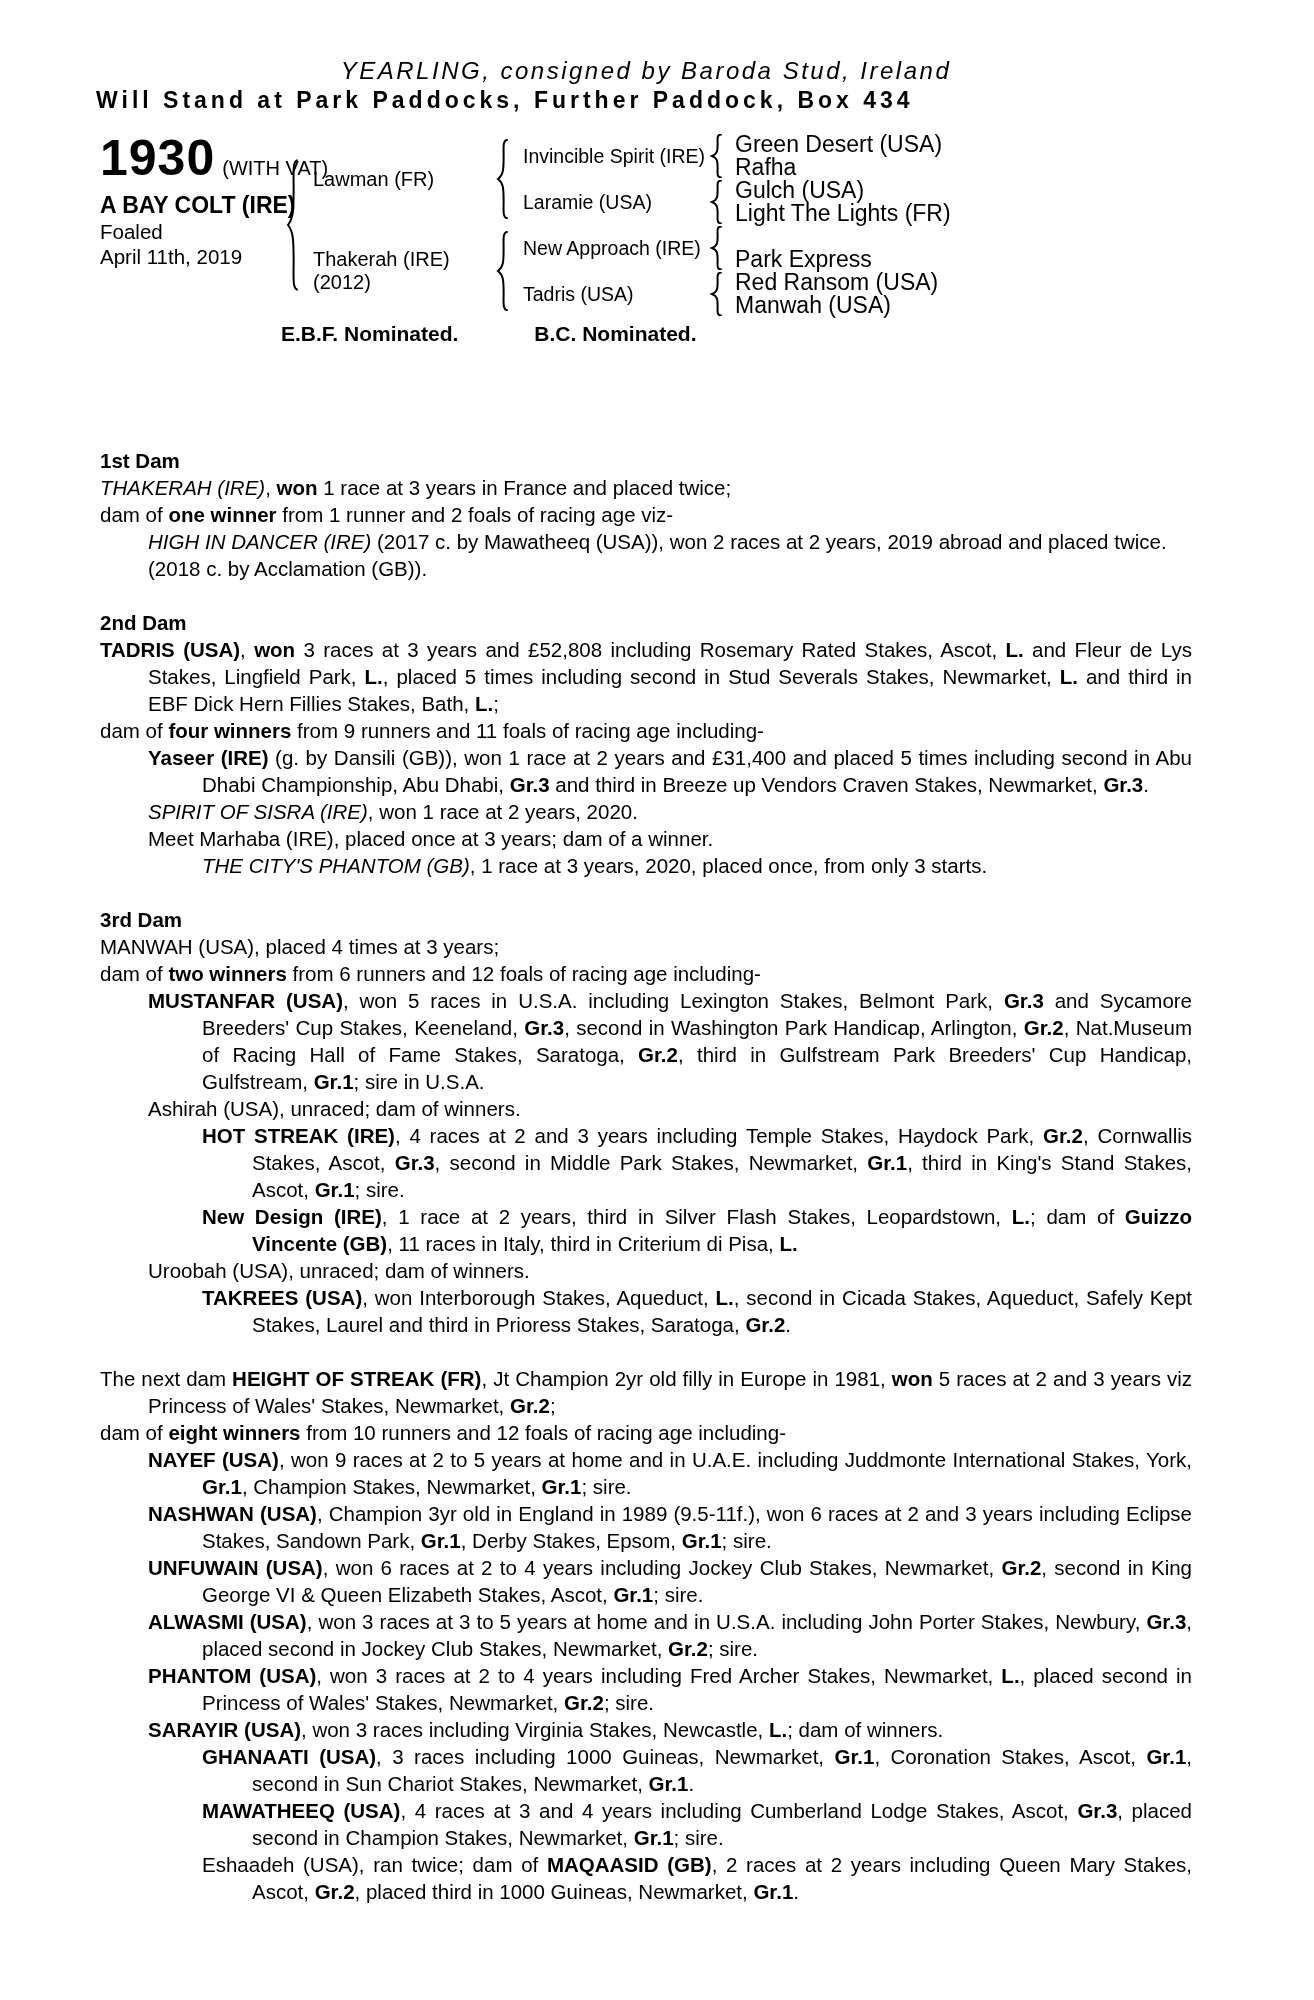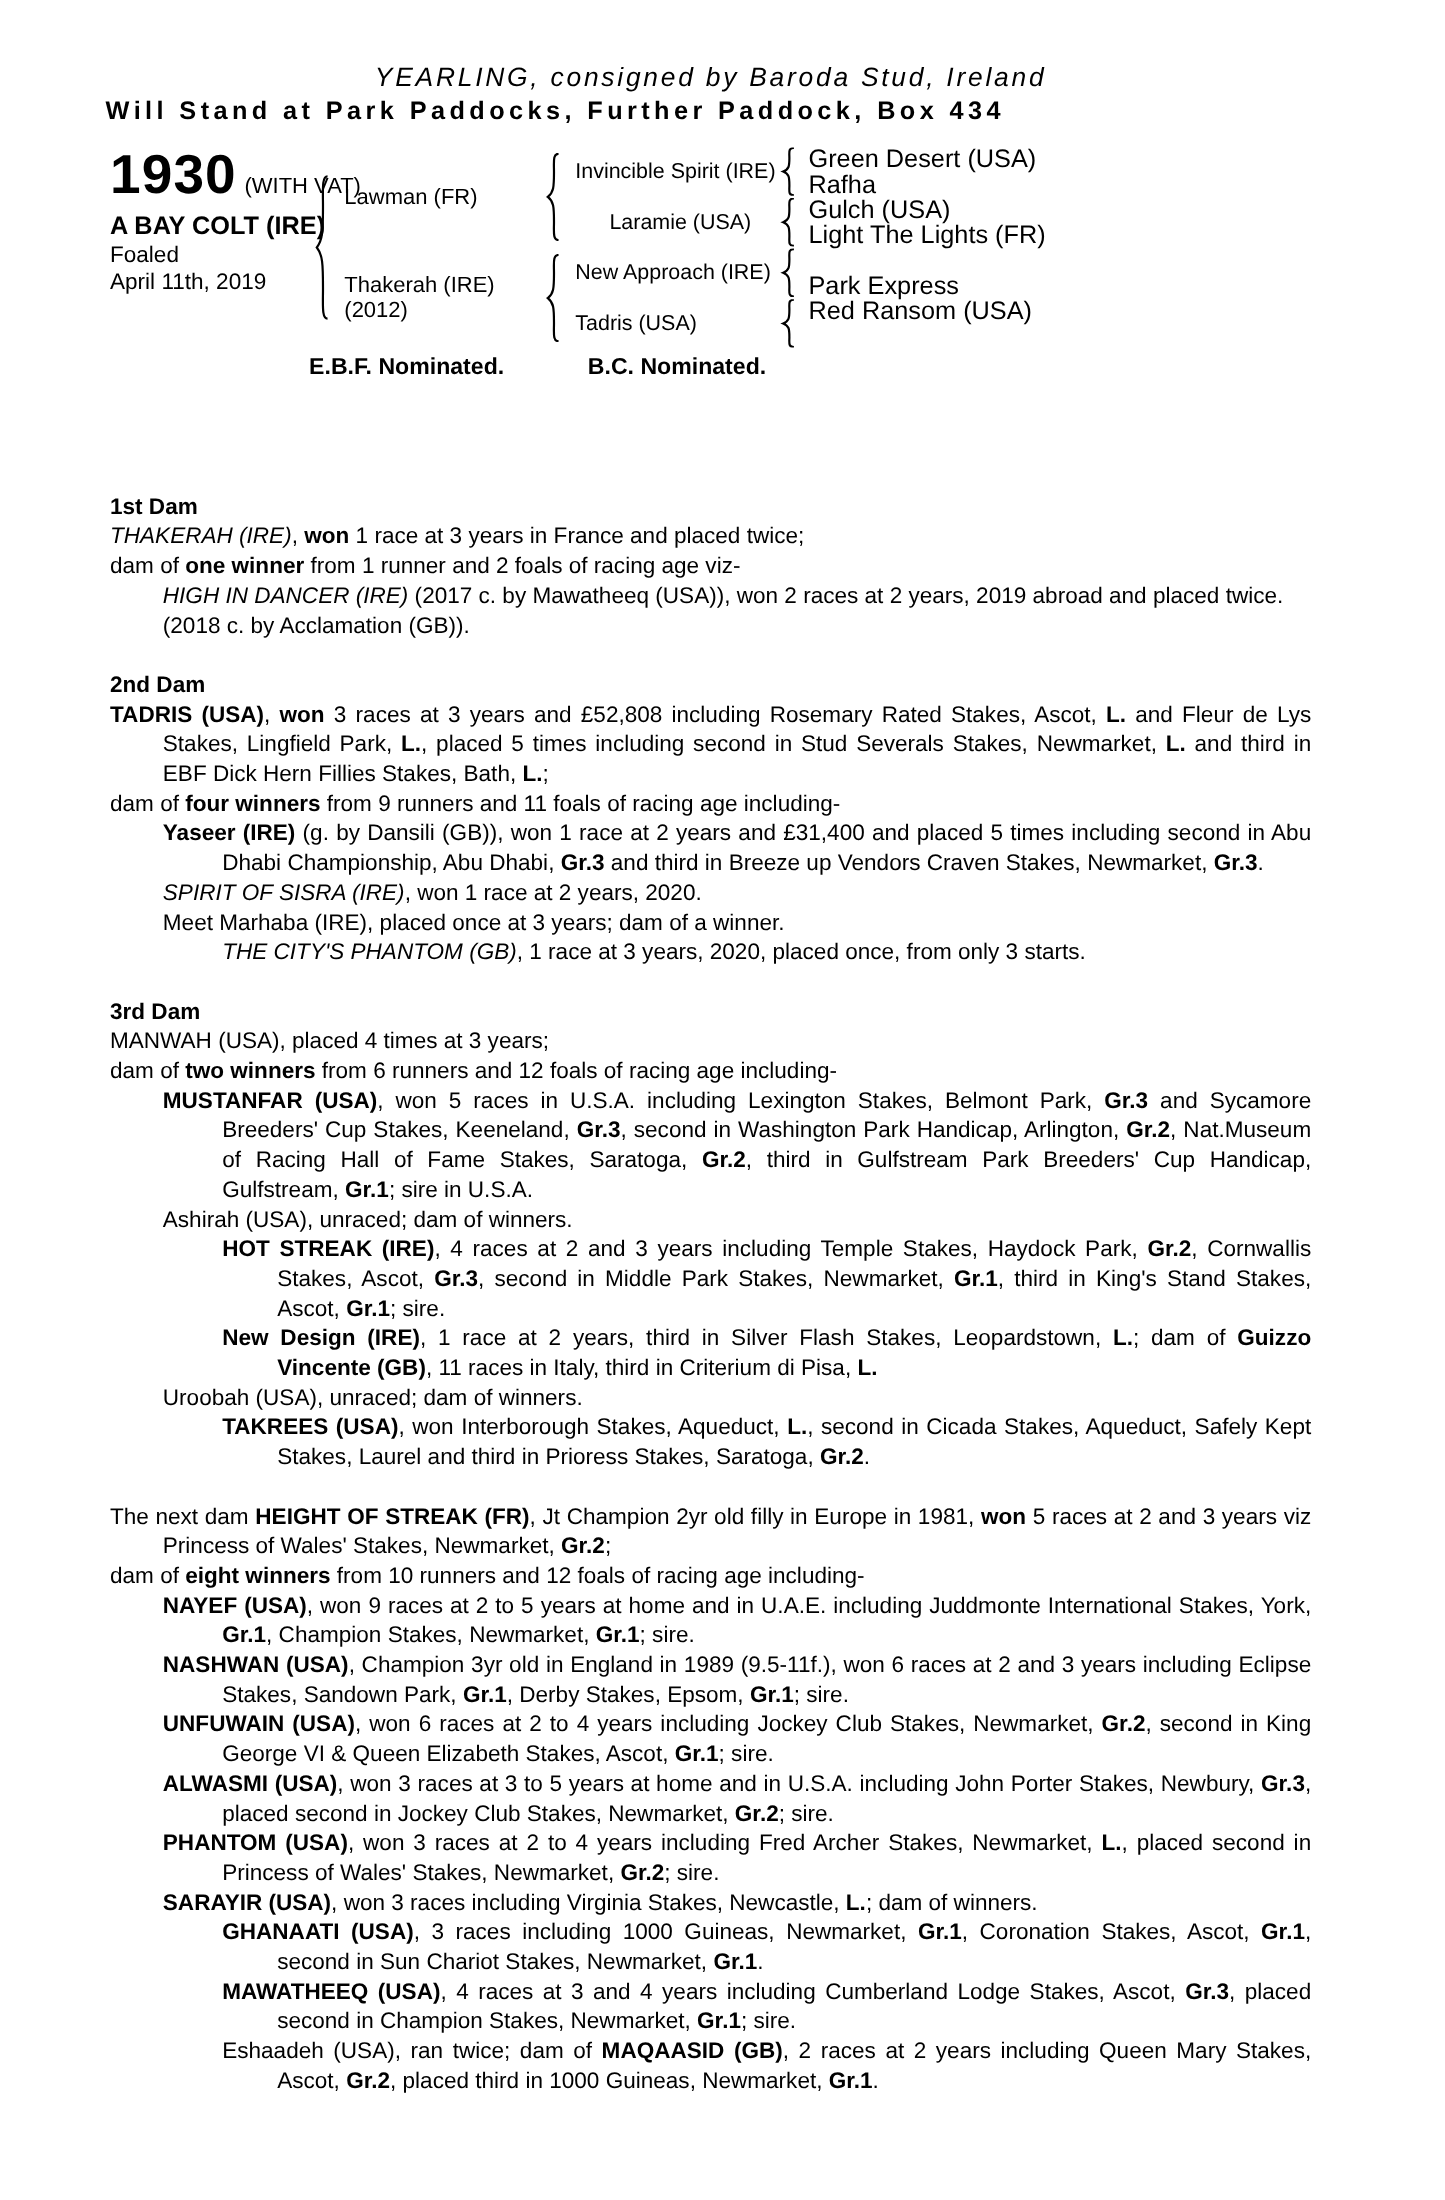--- a/index.html
+++ b/index.html
@@ -40,21 +40,21 @@
   .br-s2 { grid-column:4; grid-row:5/9; padding:6px 0; }
   .br-g1 { grid-column:6; grid-row:1/3; padding:1px 0; }
   .br-g2 { grid-column:6; grid-row:3/5; padding:1px 0; }
   .br-g3 { grid-column:6; grid-row:5/7; padding:1px 0; }
   .br-g4 { grid-column:6; grid-row:7/9; padding:1px 0; }
   .pg-cell { display:flex; flex-direction:column; justify-content:center; padding-left:6px; white-space:nowrap; }
   .gen2 { grid-column:3; font-size:20px; line-height:23px; }
   .sire-cell { grid-row:1/5; }
   .dam-cell  { grid-row:5/9; }
   .gen3 { grid-column:5; font-size:19.5px; }
-  .g3-1 { grid-row:1/3; } .g3-2 { grid-row:3/5;margin-left:31px; } .g3-3 { grid-row:5/7; } .g3-4 { grid-row:7/9; }
+  .g3-1 { grid-row:1/3; } .g3-2 { grid-row:3/5; } .g3-3 { grid-row:5/7; } .g3-4 { grid-row:7/9; }
   .gen4 { grid-column:7; font-size:23px; }
   .g4-1{grid-row:1}.g4-2{grid-row:2}.g4-3{grid-row:3}.g4-4{grid-row:4}
   .g4-5{grid-row:5}.g4-6{grid-row:6}.g4-7{grid-row:7}.g4-8{grid-row:8}
   
   .nominations { display:flex; font-weight:bold; font-size:21px; line-height:26px; margin-left:181px; margin-top:4px; }
   .nominations .bc { margin-left:76px; }
   
   .catalogue-body { margin-top:100px; }
   .section + .section { margin-top:27px; }
   .heading { font-weight:bold; font-size:20.5px; line-height:27px; }
@@ -155,20 +155,23 @@
       </div>
     <div class="pg-cell gen4 g4-4">
         <span>Light The Lights (FR)</span>
       </div>
     <div class="pg-cell gen4 g4-6">
         <span>Park Express</span>
       </div>
     <div class="pg-cell gen4 g4-7">
         <span>Red Ransom (USA)</span>
       </div>
+    <div class="pg-cell gen4 g4-8">
+        <span>Manwah (USA)</span>
+      </div>
   </div>
 
   <div class="nominations">
     <span class="ebf">E.B.F. Nominated.</span>
     <span class="bc">B.C. Nominated.</span>
   </div>
 
   <div class="catalogue-body">
       <div class="section">
         <div class="heading">1st Dam</div>

